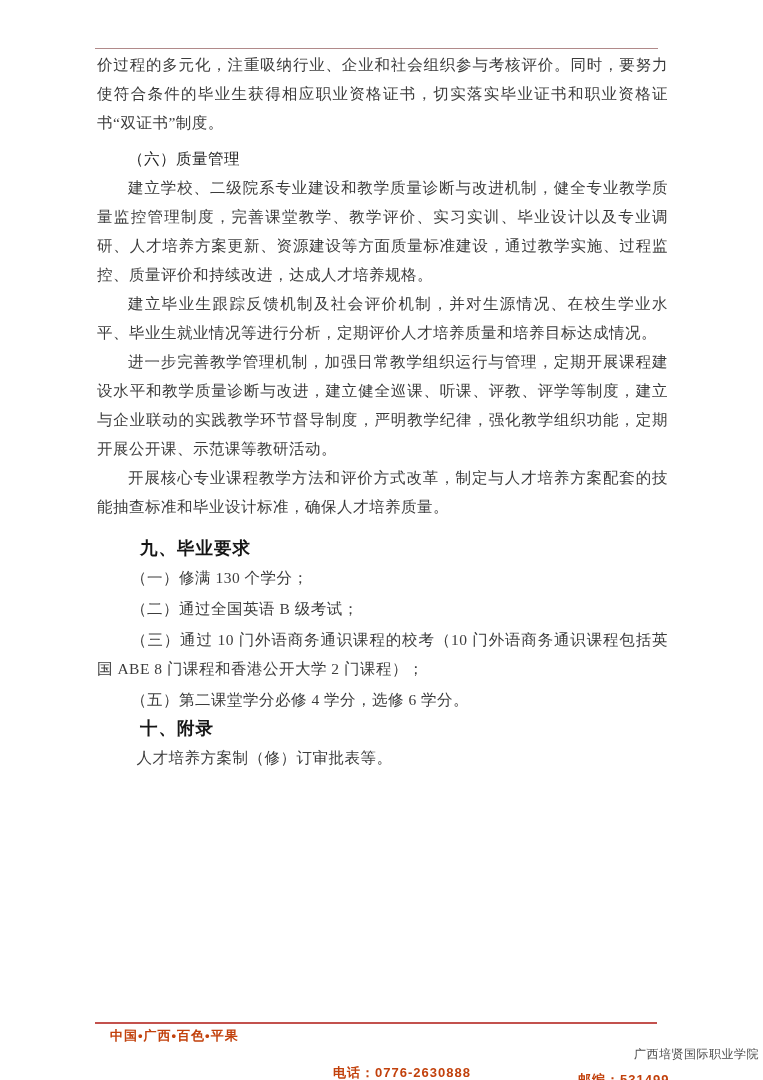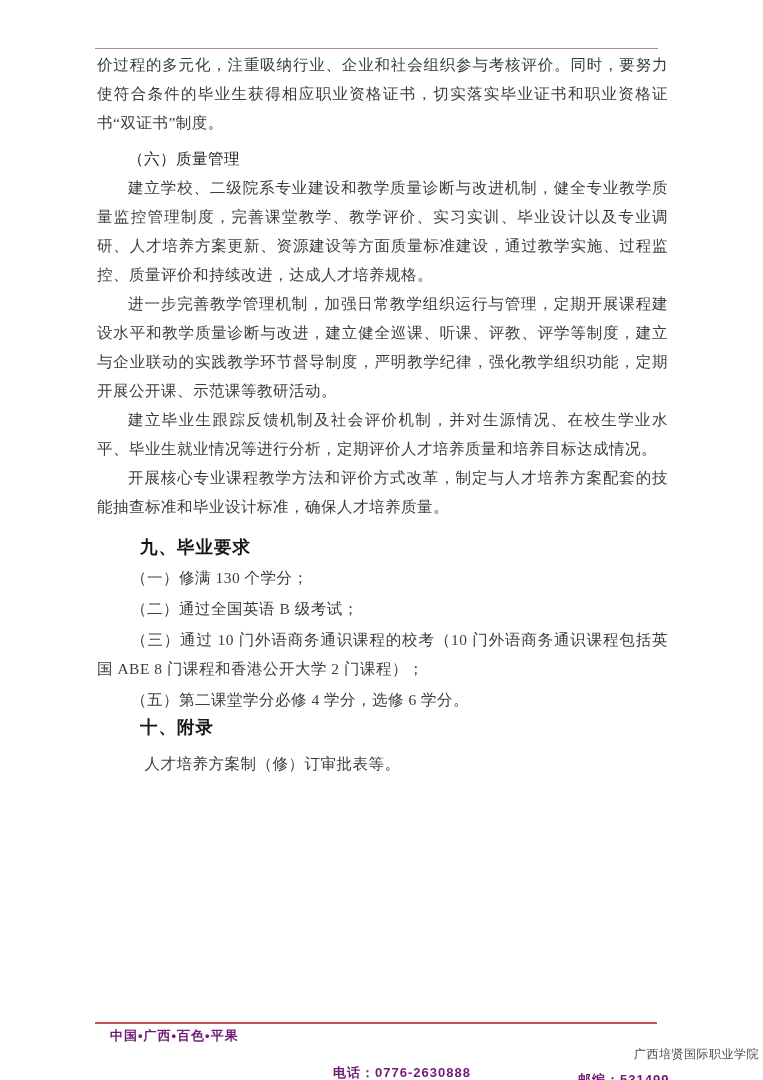--- a/index.html
+++ b/index.html
@@ -41,39 +41,39 @@
     text-indent: 2em;
   }
   .big-heading {
     margin: 15px 0 2px 0;
     font-size: 17.5px;
     line-height: 25px;
     font-weight: bold;
     color: #151515;
     text-indent: 2.45em;
     letter-spacing: 1px;
-    font-family: Liberation Mono, monospace;
+    font-family: Liberation Sans, sans-serif;
   }
   .big-heading.appendix { margin-top: 0; }
   .list-p { margin: 2px 0; text-indent: 2.2em; }
-  .final-p { margin: 8px; text-indent: 2.55em; }
+  .final-p { margin: 0; text-indent: 2.55em; }
   .footer-rule {
     position: absolute;
     left: 95px;
     top: 1022px;
     width: 562px;
     height: 1.5px;
     background: #c3514d;
   }
   .footer-item {
     position: absolute;
     top: 1027px;
     font-size: 13px;
     font-weight: bold;
-    color: #701a75;
+    color: #c2410c;
     letter-spacing: 1px;
     font-family: "Liberation Sans", sans-serif;
     white-space: nowrap;
   }
   .f-loc { left: 110px; }
   .f-phone { left: 333px; margin-top: 37px; }
   .f-post { left: 578px; margin-top: 44px; }
   .brand {
     position: absolute;
     top: 1046px;
@@ -91,22 +91,22 @@
 <div class="page">
 
   <div class="top-rule"></div>
 
   <div class="content">
     <p class="body-p no-indent">价过程的多元化，注重吸纳行业、企业和社会组织参与考核评价。同时，要努力使符合条件的毕业生获得相应职业资格证书，切实落实毕业证书和职业资格证书“双证书”制度。</p>
 
     <h3 class="sub-heading">（六）质量管理</h3>
 
     <p class="body-p">建立学校、二级院系专业建设和教学质量诊断与改进机制，健全专业教学质量监控管理制度，完善课堂教学、教学评价、实习实训、毕业设计以及专业调研、人才培养方案更新、资源建设等方面质量标准建设，通过教学实施、过程监控、质量评价和持续改进，达成人才培养规格。</p>
+    <p class="body-p">建立毕业生跟踪反馈机制及社会评价机制，并对生源情况、在校生学业水平、毕业生就业情况等进行分析，定期评价人才培养质量和培养目标达成情况。</p>
     <p class="body-p">进一步完善教学管理机制，加强日常教学组织运行与管理，定期开展课程建设水平和教学质量诊断与改进，建立健全巡课、听课、评教、评学等制度，建立与企业联动的实践教学环节督导制度，严明教学纪律，强化教学组织功能，定期开展公开课、示范课等教研活动。</p>
-    <p class="body-p">建立毕业生跟踪反馈机制及社会评价机制，并对生源情况、在校生学业水平、毕业生就业情况等进行分析，定期评价人才培养质量和培养目标达成情况。</p>
     <p class="body-p">开展核心专业课程教学方法和评价方式改革，制定与人才培养方案配套的技能抽查标准和毕业设计标准，确保人才培养质量。</p>
 
     <h2 class="big-heading">九、毕业要求</h2>
 
     <p class="list-p">（一）修满 130 个学分；</p>
     <p class="list-p">（二）通过全国英语 B 级考试；</p>
     <p class="list-p">（三）通过 10 门外语商务通识课程的校考（10 门外语商务通识课程包括英国 ABE 8 门课程和香港公开大学 2 门课程）；</p>
     <p class="list-p">（五）第二课堂学分必修 4 学分，选修 6 学分。</p>
 
     <h2 class="big-heading appendix">十、附录</h2>

